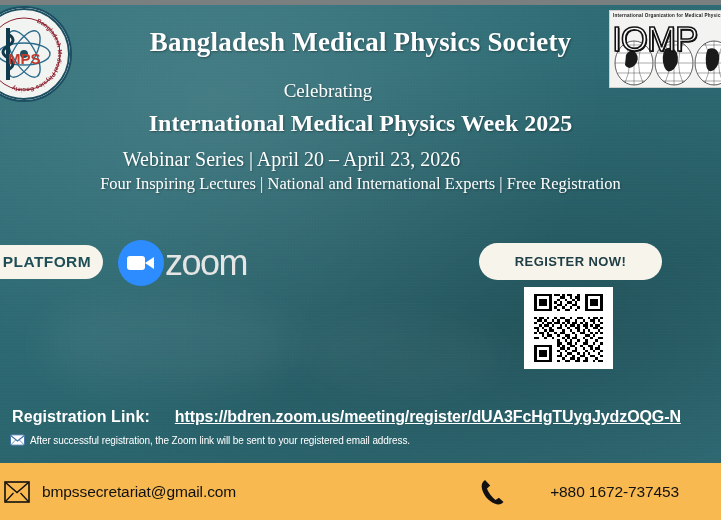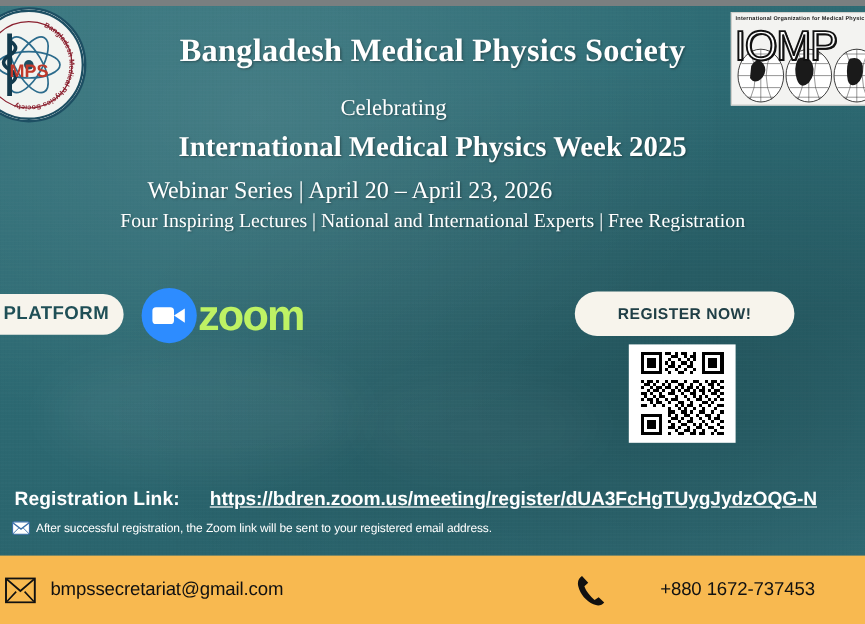--- a/index.html
+++ b/index.html
@@ -203,22 +203,22 @@
     position: absolute;
     left: 27px; top: 17px;
     width: 0; height: 0;
     border-top: 6px solid transparent;
     border-bottom: 6px solid transparent;
     border-right: 9px solid #ffffff;
   }
   .zoom-word {
     font-family: "Liberation Sans", sans-serif;
     font-size: 36px;
-    font-weight: bold;
-    color: #bef264;
+    font-weight: normal;
+    color: #e5e5e5;
     letter-spacing: -1.5px;
     margin-left: 1px;
     line-height: 1;
   }
 
   .btn-register {
     position: absolute;
     left: 479px;
     top: 243px;
     width: 183px;

